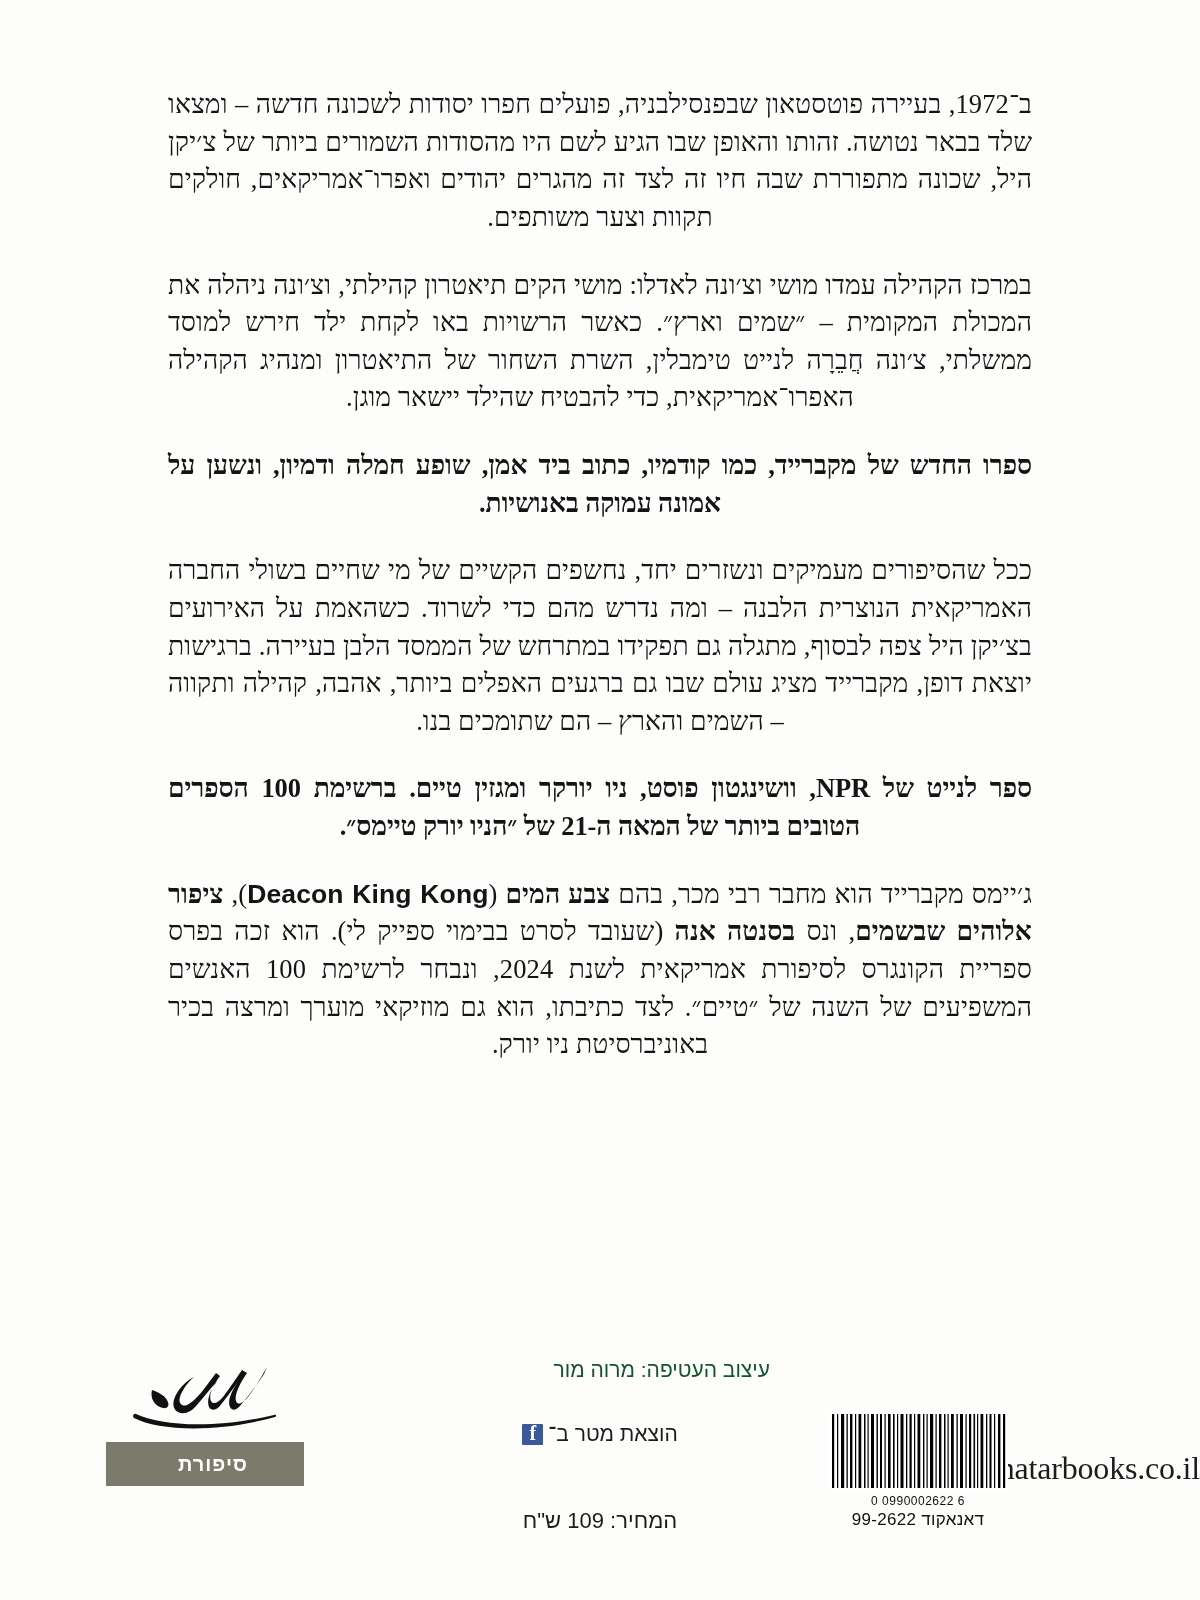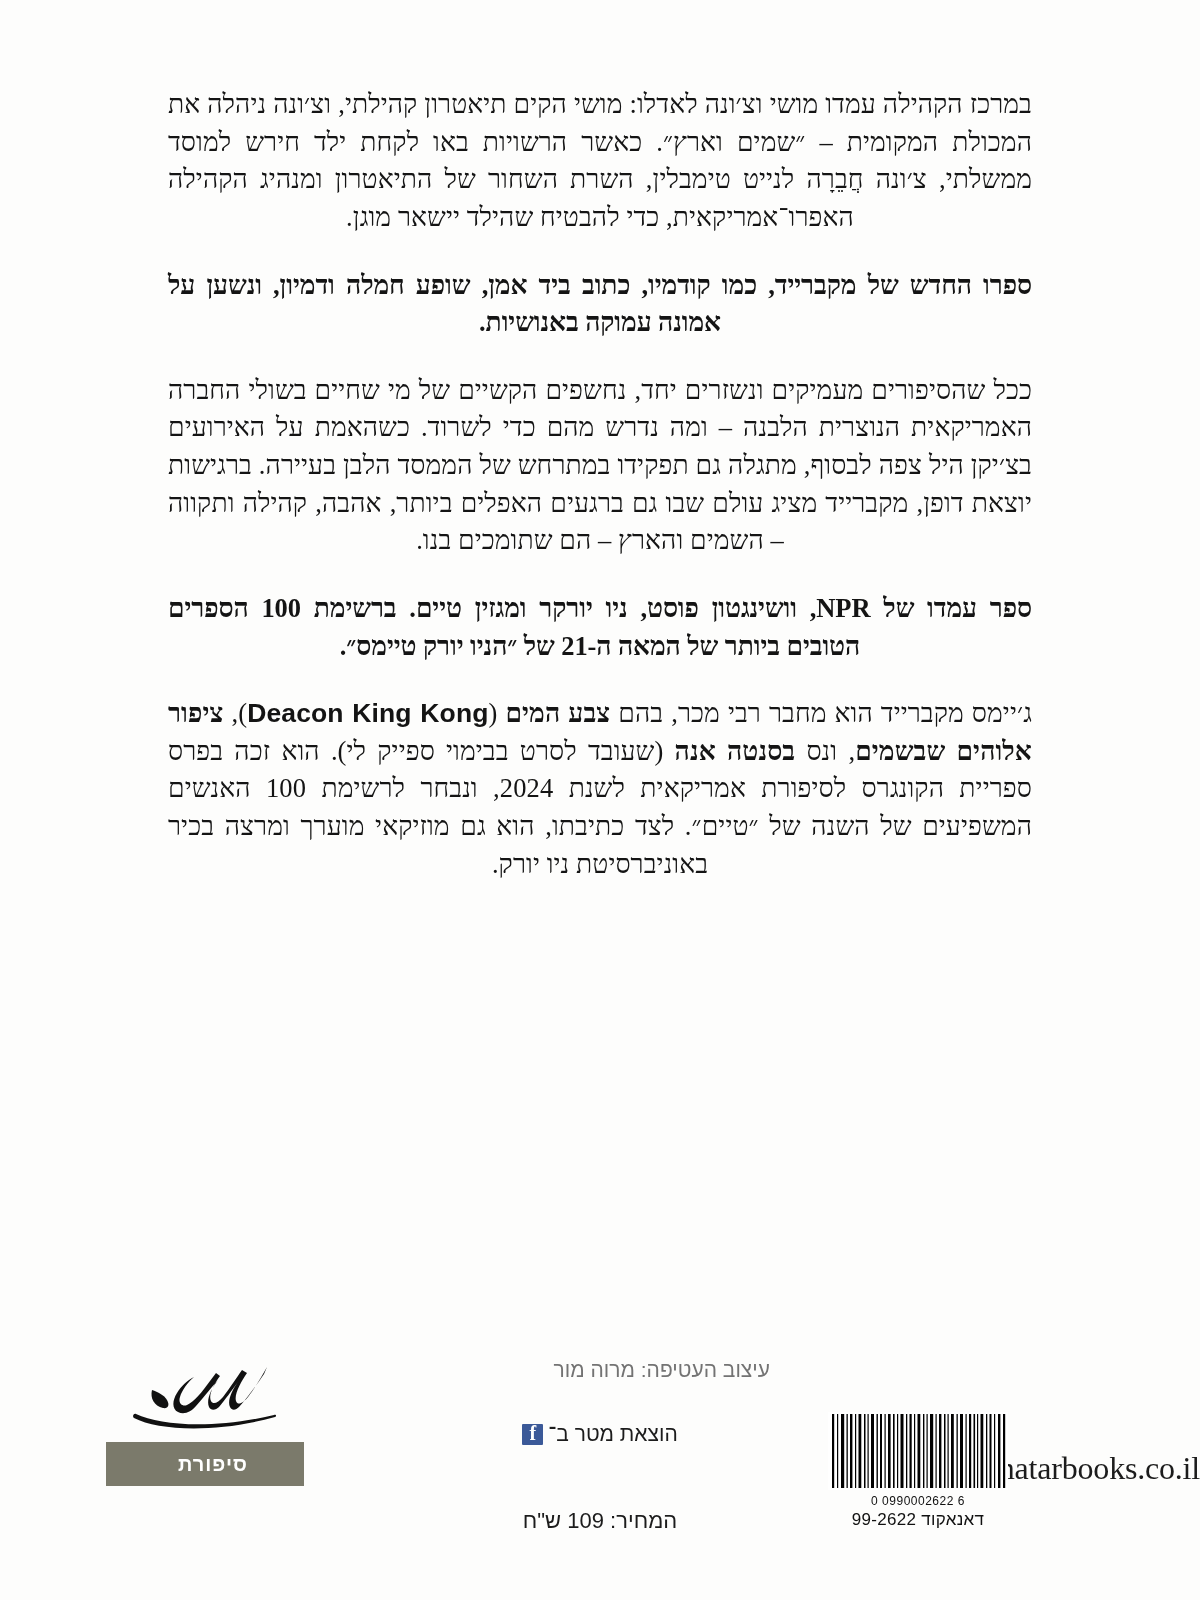--- a/index.html
+++ b/index.html
@@ -73,21 +73,21 @@
     height: 260px;
   }
 
   
   .designer-credit {
     position: absolute;
     top: 18px;
     right: 430px;
     font-family: "Liberation Sans", "DejaVu Sans", sans-serif;
     font-size: 21px;
-    color: #737373;
+    color: #14532d;
     direction: rtl;
     white-space: nowrap;
   }
   .publisher-logo {
     position: absolute;
     left: 106px;
     top: 22px;
     width: 182px;
     height: 124px;
   }
@@ -214,29 +214,30 @@
   }
 </style>
 </head>
 <body>
 
 <div class="page">
 
   <div class="blurb">
 
 
+    <p class="para">ב־1972, בעיירה פוטסטאון שבפנסילבניה, פועלים חפרו יסודות לשכונה חדשה – ומצאו שלד בבאר נטושה. זהותו והאופן שבו הגיע לשם היו מהסודות השמורים ביותר של צ׳יקן היל, שכונה מתפוררת שבה חיו זה לצד זה מהגרים יהודים ואפרו־אמריקאים, חולקים תקוות וצער משותפים.</p>
 
     <p class="para">במרכז הקהילה עמדו מושי וצ׳ונה לאדלו: מושי הקים תיאטרון קהילתי, וצ׳ונה ניהלה את המכולת המקומית – ״שמים וארץ״. כאשר הרשויות באו לקחת ילד חירש למוסד ממשלתי, צ׳ונה חֲבֵרָה לנייט טימבלין, השרת השחור של התיאטרון ומנהיג הקהילה האפרו־אמריקאית, כדי להבטיח שהילד יישאר מוגן.</p>
 
     <p class="para bold">ספרו החדש של מקברייד, כמו קודמיו, כתוב ביד אמן, שופע חמלה ודמיון, ונשען על אמונה עמוקה באנושיות.</p>
 
     <p class="para">ככל שהסיפורים מעמיקים ונשזרים יחד, נחשפים הקשיים של מי שחיים בשולי החברה האמריקאית הנוצרית הלבנה – ומה נדרש מהם כדי לשרוד. כשהאמת על האירועים בצ׳יקן היל צפה לבסוף, מתגלה גם תפקידו במתרחש של הממסד הלבן בעיירה. ברגישות יוצאת דופן, מקברייד מציג עולם שבו גם ברגעים האפלים ביותר, אהבה, קהילה ותקווה – השמים והארץ – הם שתומכים בנו.</p>
 
 
-    <p class="para bold"><span>ספר עמדו של </span><span class="npr">NPR</span><span>, וושינגטון פוסט, ניו יורקר ומגזין טיים. ברשימת 100 הספרים הטובים ביותר של המאה ה-21 של ״הניו יורק טיימס״.</span></p>
+    <p class="para bold"><span>ספר לנייט של </span><span class="npr">NPR</span><span>, וושינגטון פוסט, ניו יורקר ומגזין טיים. ברשימת 100 הספרים הטובים ביותר של המאה ה-21 של ״הניו יורק טיימס״.</span></p>
 
     <p class="para"><span>ג׳יימס מקברייד הוא מחבר רבי מכר, בהם </span><b>צבע המים</b><span> (</span><span class="latin">Deacon King Kong</span><span>), </span><b>ציפור אלוהים שבשמים</b><span>, ונס </span><b>בסנטה אנה</b><span> (שעובד לסרט בבימוי ספייק לי). הוא זכה בפרס ספריית הקונגרס לסיפורת אמריקאית לשנת 2024, ונבחר לרשימת 100 האנשים המשפיעים של השנה של ״טיים״. לצד כתיבתו, הוא גם מוזיקאי מוערך ומרצה בכיר באוניברסיטת ניו יורק.</span></p>
 
   </div>
 
   <div class="footer">
 
     <div class="designer-credit">עיצוב העטיפה: מרוה מור</div>
 
     <div class="publisher-logo">

